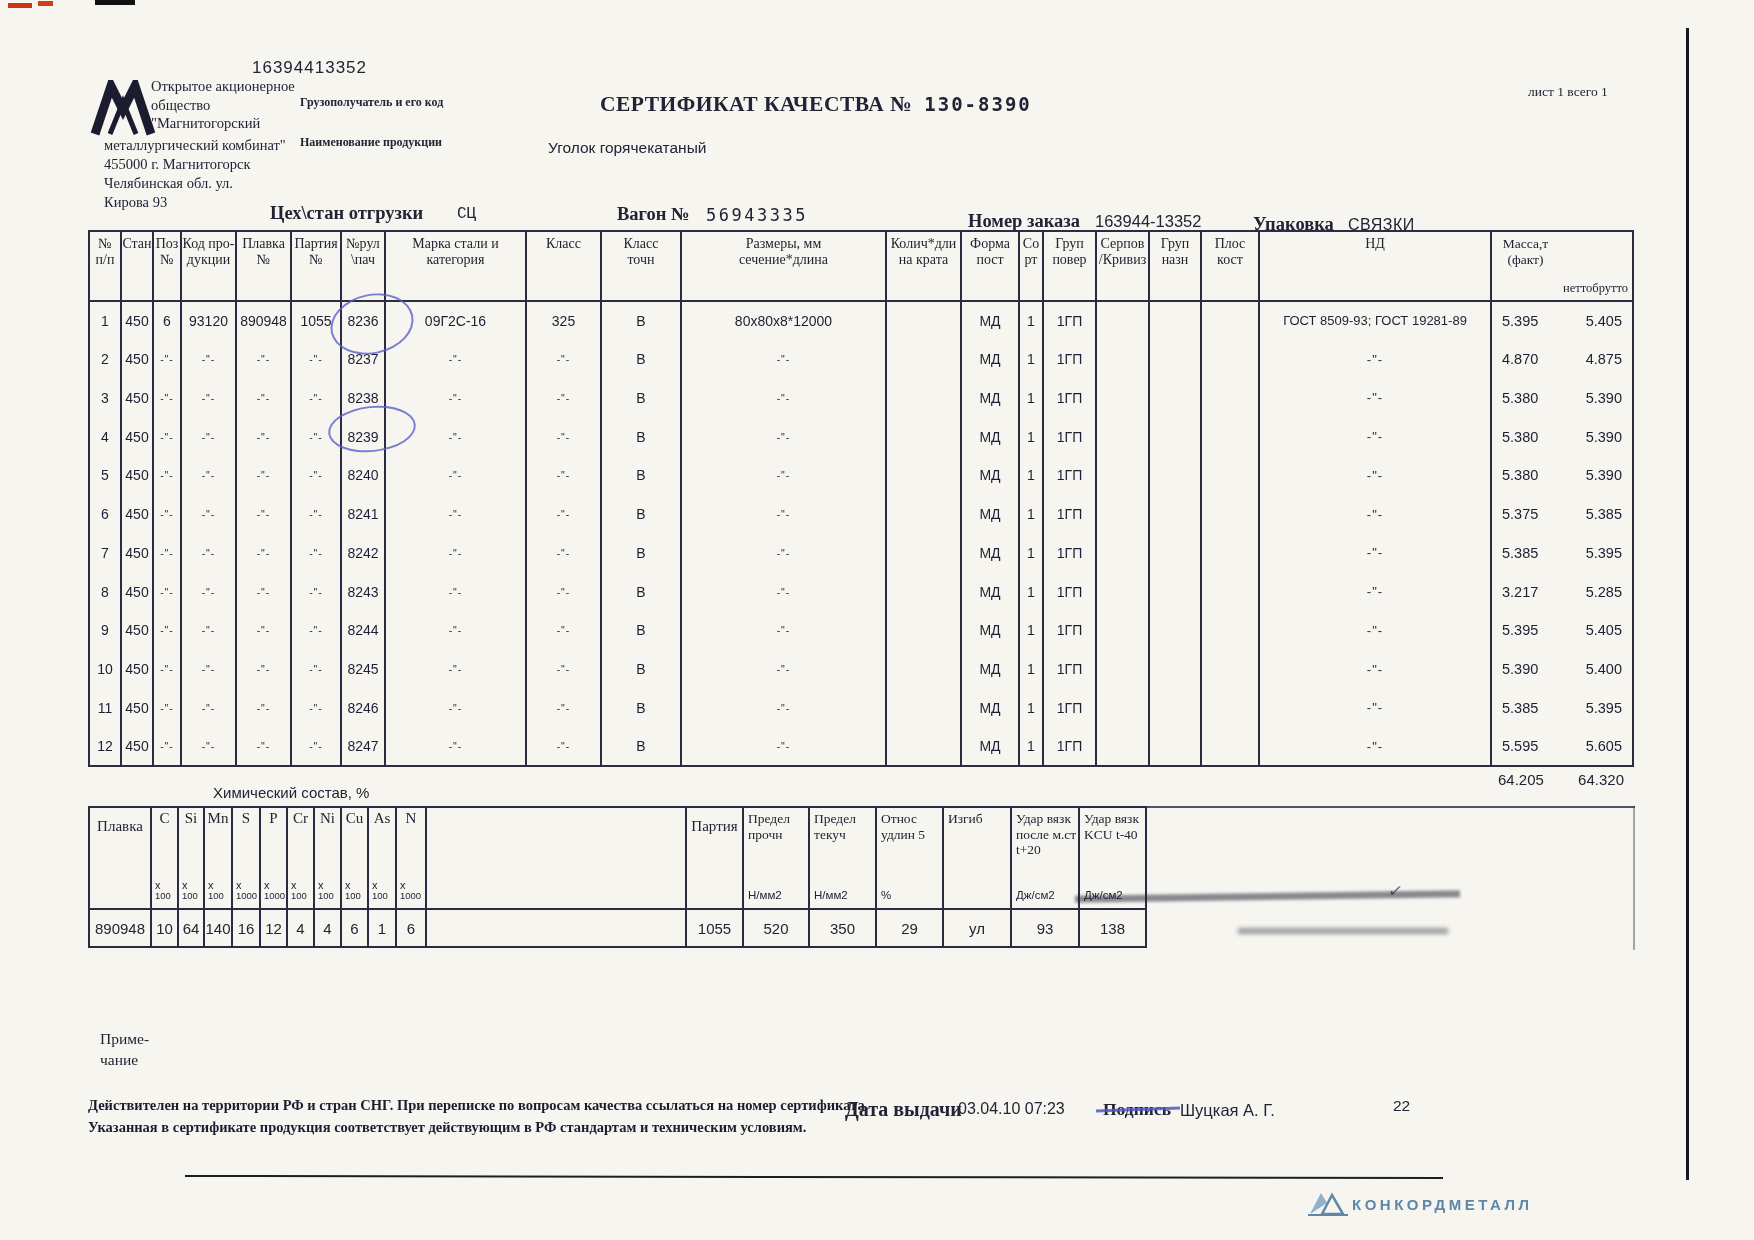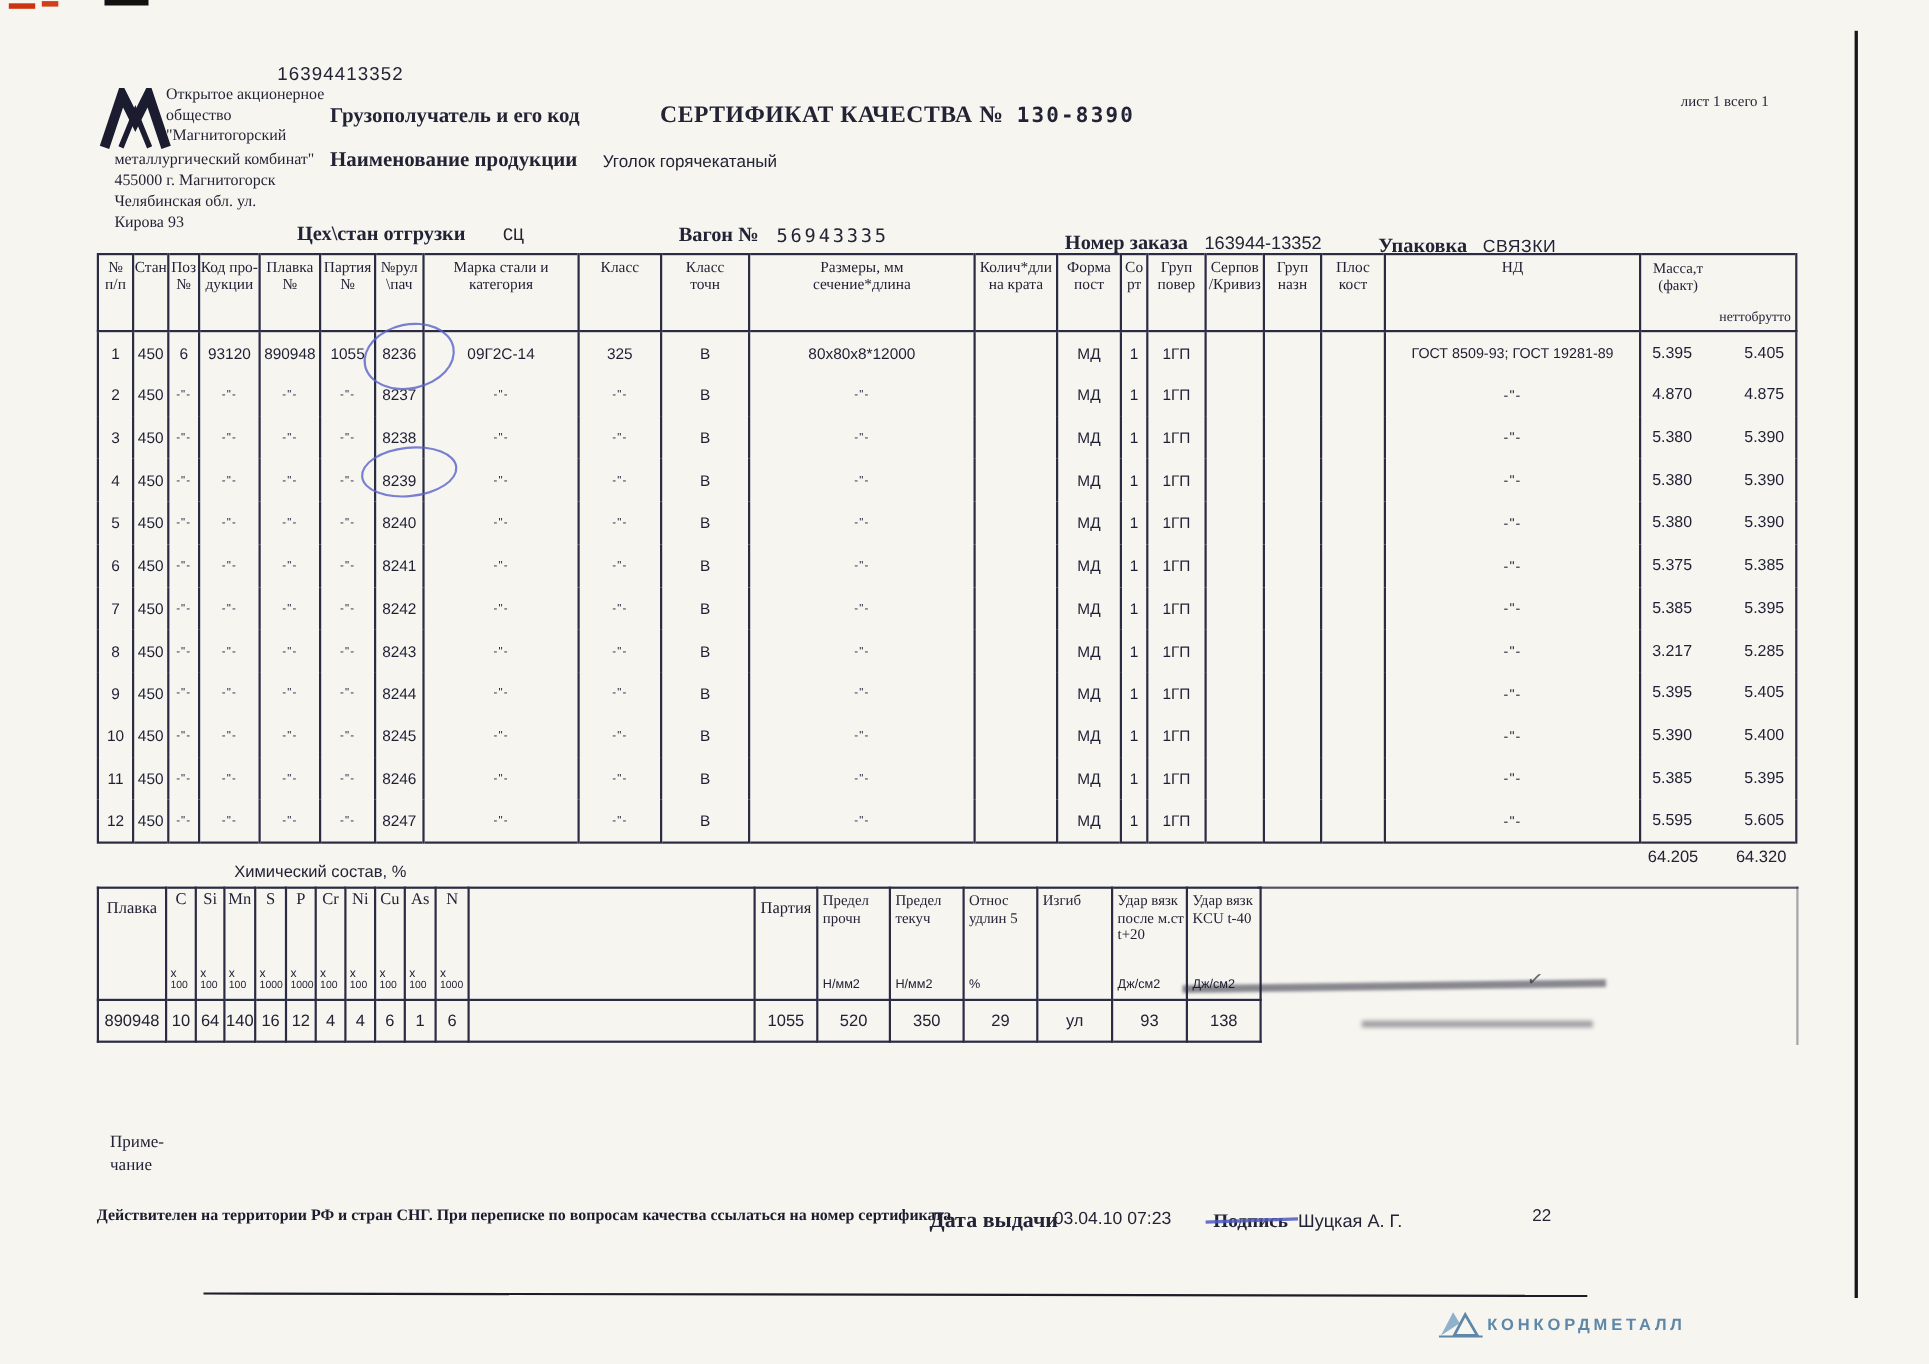--- a/index.html
+++ b/index.html
@@ -22,21 +22,21 @@
   .mono{font-family:"DejaVu Sans Mono", monospace;}
 
   
   .doc-number{left:252px;top:58px;font-size:17px;letter-spacing:1px;}
   .title-wrap{left:600px;top:64px;display:flex;gap:12px;align-items:baseline;margin-top:28px;}
   .title-main{font-size:21.5px;font-weight:bold;letter-spacing:.5px;}
   .title-num{font-size:19px;font-weight:bold;letter-spacing:2px;}
   .sheet-info{left:1528px;top:84px;font-size:13.5px;}
   .company-top{left:151px;top:77px;font-size:14.5px;line-height:18.5px;}
   .company-bot{left:104px;top:136px;font-size:14.5px;line-height:19px;}
-  .lbl{font-weight:bold;font-size:19px;}
+  .lbl{font-weight:bold;font-size:12px;}
   .consignee{left:300px;top:95px;}
   .product-lbl{left:300px;top:135px;}
   .product-val{left:548px;top:139px;font-size:15.5px;}
   .shop-lbl{left:270px;top:203px;font-size:18.5px;}
   .shop-val{left:457px;top:205px;font-size:16px;font-family:Liberation Mono, monospace;}
   .wagon-lbl{left:617px;top:204px;font-size:18.5px;}
   .wagon-val{left:706px;top:205px;font-size:17px;letter-spacing:2.5px;}
   .order-lbl{left:968px;top:211px;font-size:18.5px;}
   .order-val{left:1095px;top:212px;font-size:16.5px;}
   .pack-lbl{left:1253px;top:214px;font-size:18.5px;}
@@ -270,21 +270,21 @@
       </thead>
       <tbody>
         <tr>
           <td>1</td>
           <td>450</td>
           <td>6</td>
           <td>93120</td>
           <td>890948</td>
           <td>1055</td>
           <td>8236</td>
-          <td>09Г2С-14</td>
+          <td>09Г2С-16</td>
           <td>325</td>
           <td>В</td>
           <td>80x80x8*12000</td>
           <td></td>
           <td>МД</td>
           <td>1</td>
           <td>1ГП</td>
           <td></td>
           <td></td>
           <td></td>
@@ -797,20 +797,21 @@
 <div class="abs smudge1"></div>
 <div class="abs smudge2"></div>
 <div class="abs smudge3">✓</div>
 
 <div class="abs note">
   <div>Приме-</div>
   <div>чание</div>
 </div>
 <div class="abs disclaimer">
   <div>Действителен на территории РФ и стран СНГ. При переписке по вопросам качества ссылаться на номер сертификата.</div>
+  <div>Указанная в сертификате продукция соответствует действующим в РФ стандартам и техническим условиям.</div>
 </div>
 <div class="abs date-lbl">Дата выдачи</div>
 <div class="abs date-val sans">03.04.10 07:23</div>
 <div class="abs sign-lbl">Подпись</div>
 <div class="abs pen-strike"></div>
 <div class="abs sign-val sans">Шуцкая А. Г.</div>
 <div class="abs page-num sans">22</div>
 
 <svg class="abs brand-logo" width="40" height="30" viewBox="0 0 40 30">
   <path d="M2 26 L13 5 L19 15 Z" fill="#8fb1cc"></path>

